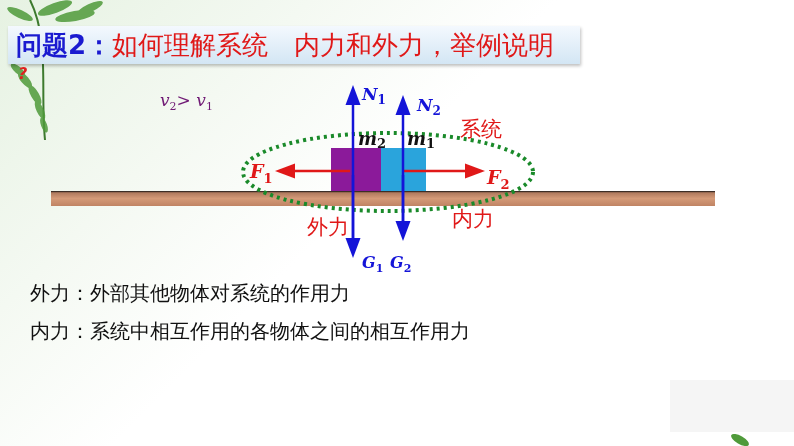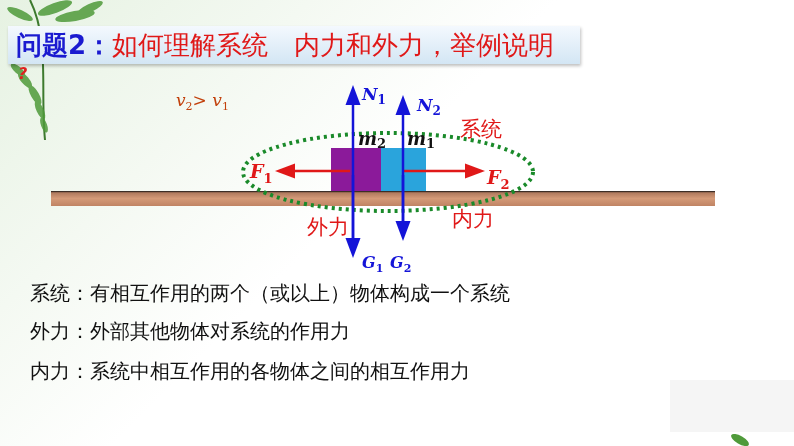--- a/index.html
+++ b/index.html
@@ -7,21 +7,21 @@
     background: linear-gradient(135deg, #e6f2e2 0%, #f4f9f2 25%, #ffffff 45%, #ffffff 100%);
     font-family: "DejaVu Sans", sans-serif; }
   .leaf-deco { position:absolute; left:0; top:0; width:140px; height:150px; }
   .title-bg { position:absolute; left:8px; top:26px; width:190px; height:38px;
     background: linear-gradient(180deg, #f4f9fe 0%, #d3e6f4 100%);
     box-shadow: 1px 2px 3px rgba(0,0,0,0.25); }
   .title-text { position:absolute; left:16px; top:29px; font-size:26px; font-weight:bold; white-space:nowrap; line-height:32px; }
   .title-prefix { color:#1a1ad0; font-family:"DejaVu Sans", sans-serif; }
   .title-main { color:#e01818; font-family:"DejaVu Sans", sans-serif; font-weight:normal; }
   .qmark { position:absolute; left:18px; top:64px; color:#e02020; font-size:16px; font-weight:bold; font-style:italic; }
-  .velocity { position:absolute; left:160px; top:90px; color:#c2410c; font-family:"DejaVu Serif", serif; font-style:italic; font-size:17px;margin-left:16px; }
+  .velocity { position:absolute; left:160px; top:90px; color:#701a75; font-family:"DejaVu Serif", serif; font-style:italic; font-size:17px; }
   .velocity sub { font-size:11px; font-style:normal; }
   .diagram { position:absolute; left:0; top:0; width:794px; height:446px; }
   .def-list { position:absolute; left:30px; top:283px; }
   .def-line { font-size:20px; color:#111; line-height:20px; height:20px; margin-bottom:20px; white-space:nowrap; font-family:"DejaVu Sans", sans-serif; }
   .def-line:nth-child(2){ margin-top:-2px; }
   .corner-box { position:absolute; left:670px; top:380px; width:124px; height:52px; background:#f5f5f5; }
   .corner-leaf { position:absolute; left:720px; top:430px; width:40px; height:16px; }
 </style>
 </head>
 <body>
@@ -93,21 +93,20 @@
     <text x="390" y="268" fill="#1414d8" font-size="16"><tspan>G</tspan><tspan dy="4" font-size="11" font-style="normal">2</tspan></text>
   </g>
   <g font-family="DejaVu Sans, sans-serif" fill="#e01818" font-size="21">
     <text x="460" y="136">系统</text>
     <text x="307" y="234">外力</text>
     <text x="452" y="226">内力</text>
   </g>
 </svg>
 
 <div class="def-list">
-  <div class="def-line">系统：有相互作用的两个（或以上）物体构成一个系统</div>
   <div class="def-line">外力：外部其他物体对系统的作用力</div>
   <div class="def-line">内力：系统中相互作用的各物体之间的相互作用力</div>
 </div>
 
 <div class="corner-box"></div>
 <svg class="corner-leaf" viewBox="0 0 40 16">
   <ellipse cx="20" cy="10" rx="10" ry="4" fill="#4f9a3a" transform="rotate(30 20 10)"></ellipse>
 </svg>
 
 </body></html>

